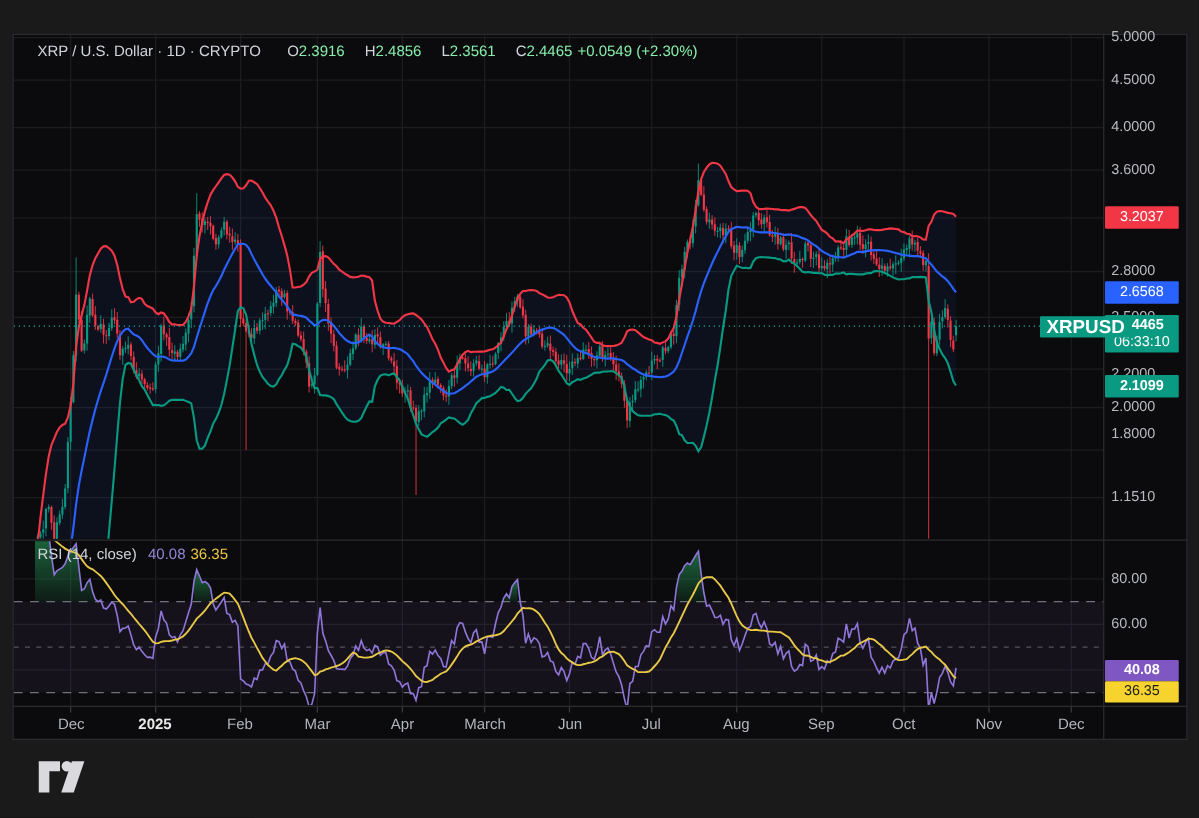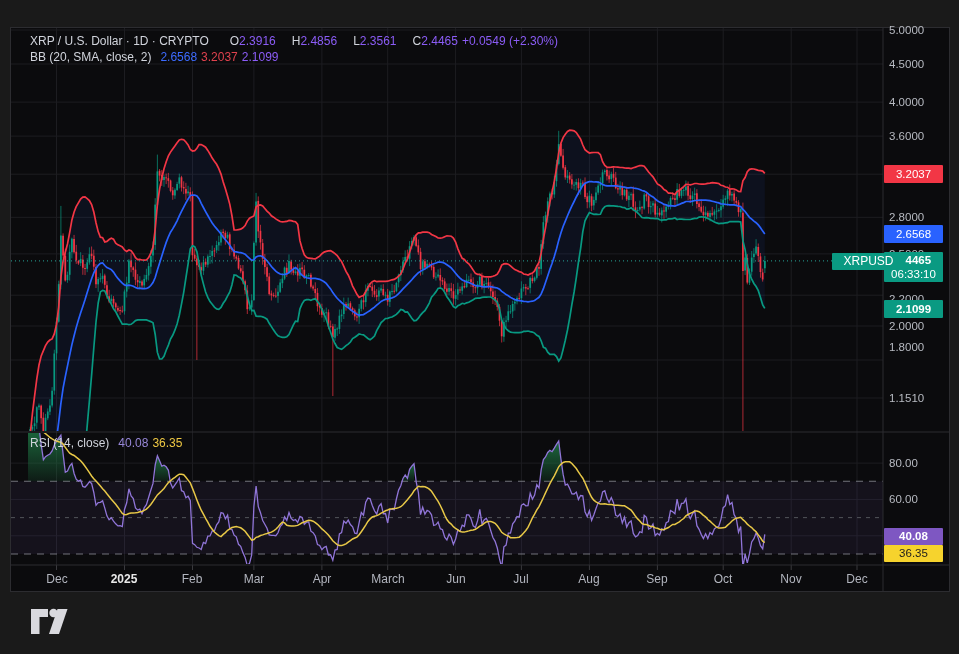--- a/index.html
+++ b/index.html
@@ -3,40 +3,40 @@
 <meta charset="utf-8">
 <style>
   html,body{margin:0;padding:0;background:#181818;}
   .stage{position:relative;width:959px;height:654px;background:#1a1a1a;overflow:hidden;
          font-family:"Liberation Sans",sans-serif;-webkit-font-smoothing:antialiased;}
   .abs{position:absolute;}
   .attribution{left:8px;top:5px;font-size:13px;font-weight:700;color:#e8e8e8;letter-spacing:.2px;}
   #chart-svg{left:0;top:0;}
   .legend{left:18px;font-size:12px;color:#d1d4dc;white-space:nowrap;}
   .legend .k{color:#d1d4dc;margin-left:12px;}
-  .legend .teal{color:#8b5cf6;}
+  .legend .teal{color:#86efac;}
   .legend .blue{color:#3d6bff;}
   .legend .red{color:#e0424e;}
   .legend .purple{color:#9787d8;}
   .legend .yellow{color:#eec843;}
   .legend .gap{display:inline-block;width:9px;}
   .legend .sgap{display:inline-block;width:4px;}
   .ticklabel{color:#b7bac1;font-size:11.5px;height:14px;line-height:14px;left:889px;}
   .monthlabel{color:#b2b5be;font-size:12px;top:572px;width:64px;text-align:center;height:15px;line-height:15px;}
   .monthlabel.bold{color:#e9e9e9;font-weight:700;}
   .badge{left:884px;width:59px;text-align:center;font-size:11.5px;color:#fff;border-radius:1px;}
   .badge.red{background:#f23645;top:165px;height:18px;line-height:18px;}
   .badge.blue{background:#2962ff;top:225px;height:18px;line-height:18px;}
   .badge.tealmain{background:#0a9a82;top:252px;height:29px;line-height:14px;padding-top:1px;}
   .badge.tealmain .price{font-weight:700;}
   .badge.teal2{background:#0a9a82;top:300px;height:18px;line-height:18px;font-weight:700;}
   .badge.purple{background:#7e57c2;top:528px;height:17px;line-height:17px;font-weight:700;}
   .badge.yellow{background:#f6d32d;color:#1c1c1c;top:545px;height:17px;line-height:17px;}
   .badge.symbol{left:832px;width:73px;top:253px;height:17px;line-height:17px;background:#0a9a82;
-                font-size:12px;font-weight:400;}
+                font-size:15px;font-weight:700;}
   .footer-logo{left:30px;top:608px;display:flex;align-items:center;gap:10px;}
   .footer-logo .brand{color:#d6d6d6;font-size:23px;font-weight:700;letter-spacing:.2px;}
 </style>
 </head>
 <body>
 
 <div class="stage">
 
   <svg id="chart-svg" class="abs" width="959" height="654" viewBox="0 0 959 654">
       <rect x="10" y="27" width="940" height="565" fill="#0b0b0d"></rect>
@@ -789,23 +789,20 @@
       <line x1="10" y1="565" x2="950" y2="565" stroke="#2c2c30" stroke-width="1"></line>
       <line x1="883" y1="27" x2="883" y2="592" stroke="#2c2c30" stroke-width="1"></line>
       <rect x="10.5" y="27.5" width="939" height="564" fill="none" stroke="#2c2c30" stroke-width="1"></rect>
     </svg>
 
 
   <div class="abs legend" style="top:34px;">
     <span class="k">XRP / U.S. Dollar · 1D · CRYPTO</span><span class="gap"></span><span class="k">O</span><span class="teal">2.3916</span><span class="sgap"></span><span class="k">H</span><span class="teal">2.4856</span><span class="sgap"></span><span class="k">L</span><span class="teal">2.3561</span><span class="sgap"></span><span class="k">C</span><span class="teal">2.4465</span><span class="sgap"></span><span class="teal">+0.0549 (+2.30%)</span>
   </div>
 
-  <div class="abs legend" style="top:50px;">
-    <span class="k">BB (20, SMA, close, 2)</span><span class="gap"></span><span class="blue">2.6568</span><span class="sgap"></span><span class="red">3.2037</span><span class="sgap"></span><span class="teal">2.1099</span>
-  </div>
 
   <div class="abs legend" style="top:436px;">
     <span class="k">RSI (14, close)</span><span class="gap"></span><span class="purple">40.08</span><span class="sgap"></span><span class="yellow">36.35</span>
   </div>
 
   <div id="price-ticks"></div>
   <div id="time-ticks"></div>
 
   <div class="abs footer-logo">
     <svg width="46" height="28" viewBox="0 0 46 28">

